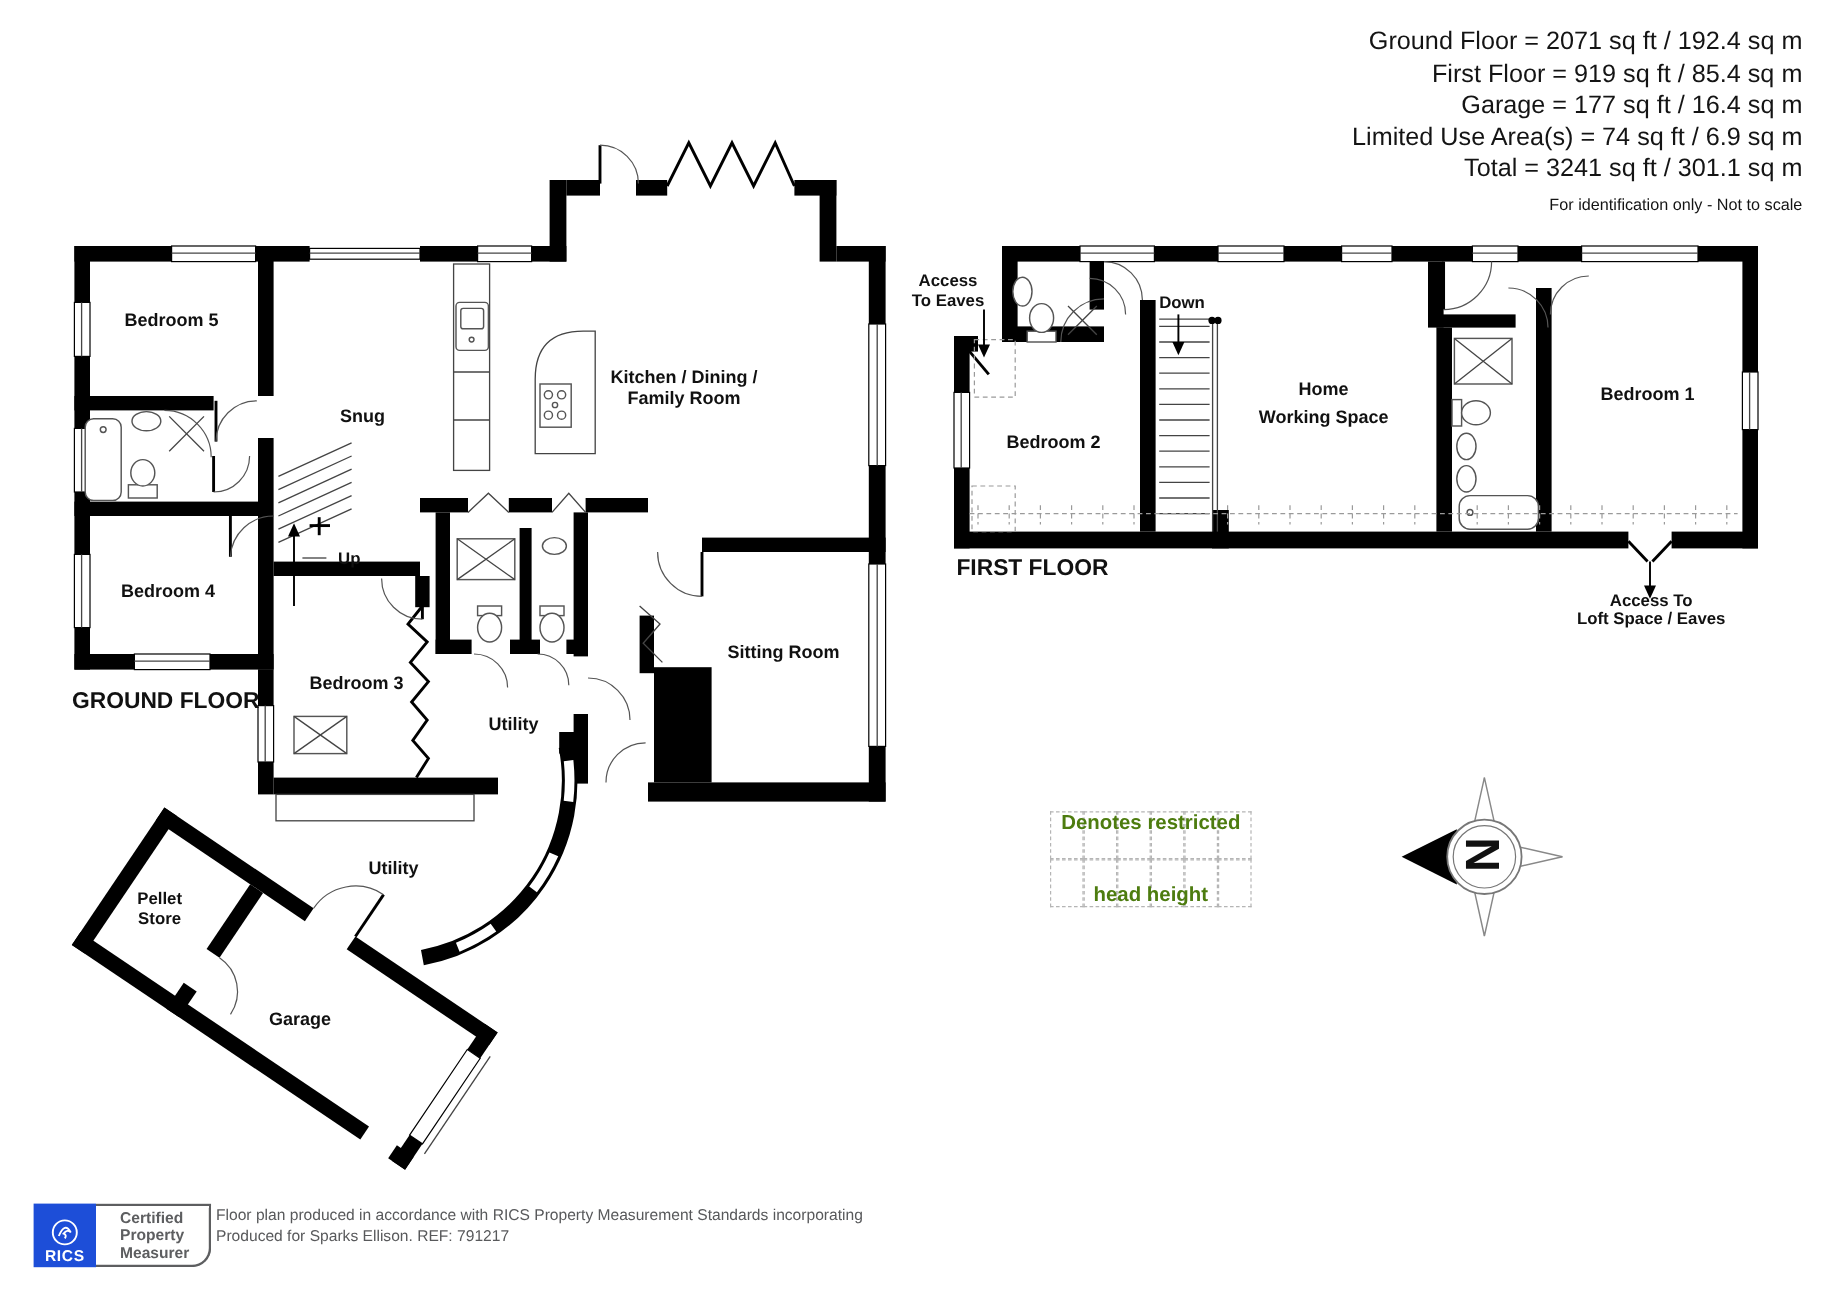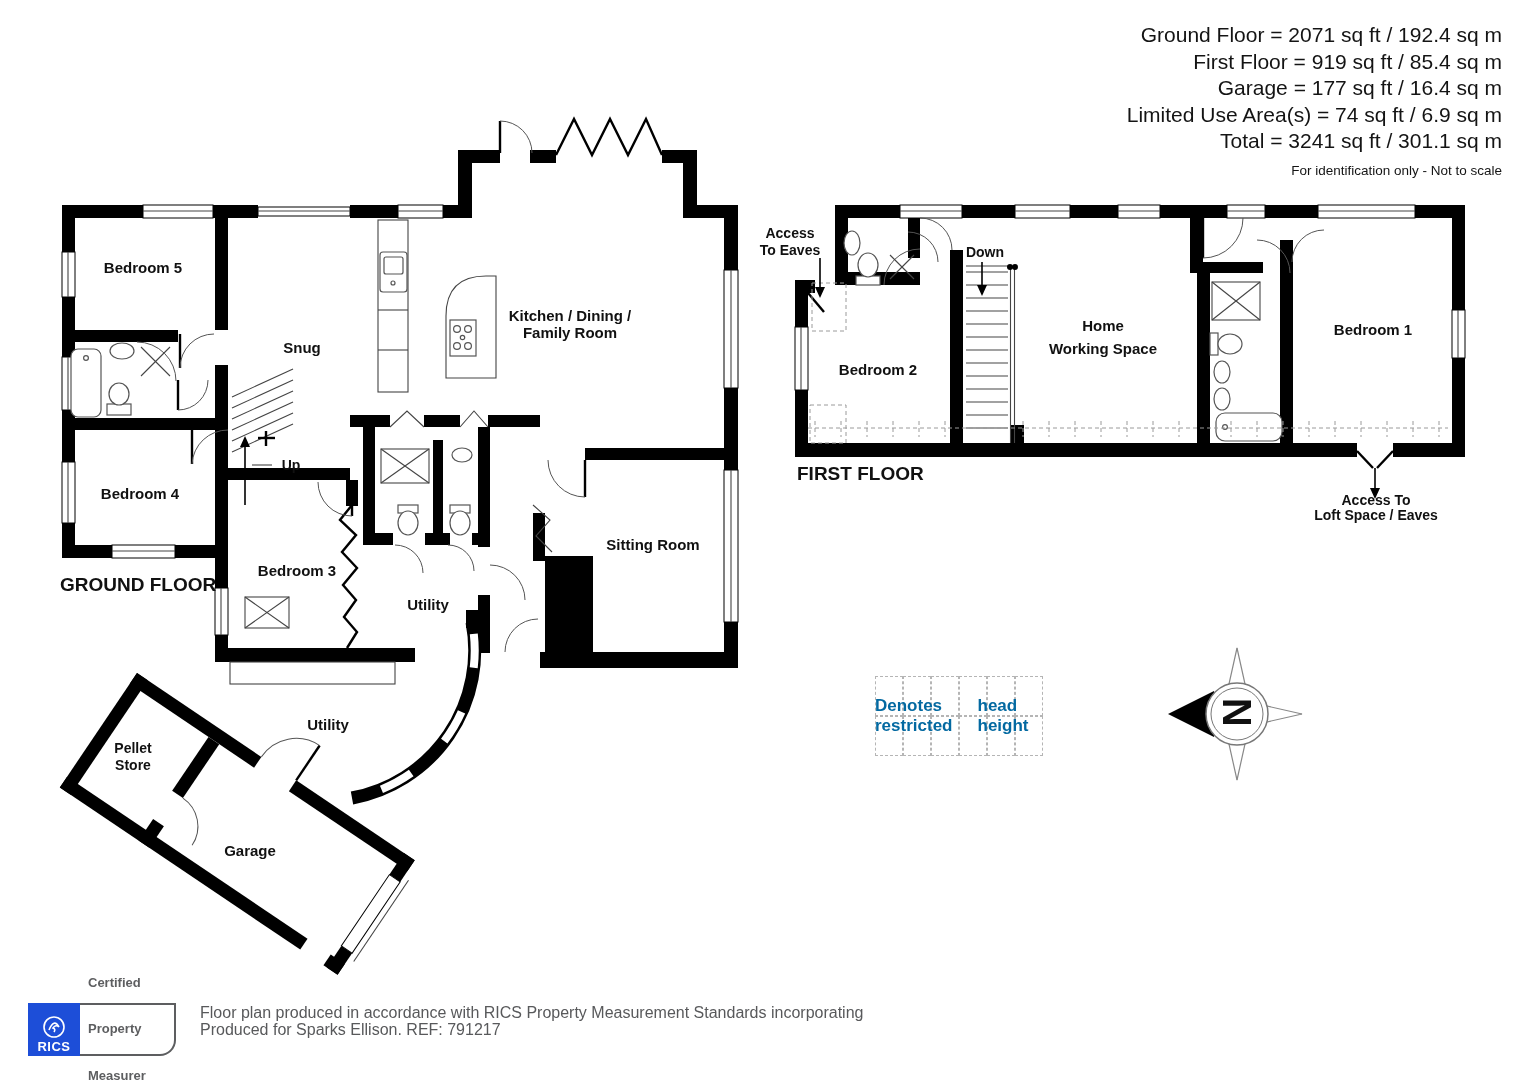--- a/index.html
+++ b/index.html
@@ -20,32 +20,32 @@
   .lbl.small{font-size:14px;}
   .title{position:absolute;transform:translateY(-50%);font-weight:bold;font-size:19px;color:#111;
          white-space:nowrap;}
   .hdr{position:absolute;right:26px;top:22px;text-align:right;font-size:21px;line-height:26.5px;
        color:#141414;}
   .hdr .sub{font-size:13.5px;margin-top:3px;color:#141414;}
   .legend{position:absolute;left:875px;top:676px;width:168px;height:80px;}
   .legend .grid{position:absolute;inset:0;display:grid;grid-template-columns:repeat(6,1fr);
        grid-template-rows:repeat(2,1fr);}
   .legend .grid div{border:1px dashed #b5b5b5;}
-  .legend .txt{position:absolute;inset:0;display:flex;flex-direction:row;align-items:center;
-       justify-content:space-between;font-weight:bold;font-size:17px;line-height:20px;color:#0369a1;}
+  .legend .txt{position:absolute;inset:0;display:flex;flex-direction:column;align-items:center;
+       justify-content:space-between;font-weight:bold;font-size:17px;line-height:20px;color:#4d7c0f;}
   .compass-n{position:absolute;left:1237px;top:714px;transform:translate(-50%,-54%) rotate(-90deg);
        font-weight:bold;font-size:40px;color:#111;}
   .footer{position:absolute;left:28px;top:1003px;display:flex;align-items:flex-start;}
   .rics-box{width:52px;height:53px;background:#1d4ed8;color:#fff;display:flex;flex-direction:column;
        align-items:center;justify-content:flex-end;padding-bottom:3px;box-sizing:border-box;}
   .rics-box .word{font-weight:bold;font-size:13px;letter-spacing:.5px;line-height:13px;}
   .cert-box{width:96px;height:53px;border:2px solid #5d5e60;border-left:none;box-sizing:border-box;
        border-radius:0 0 16px 0;display:flex;flex-direction:column;justify-content:center;
-       padding-left:8px;font-weight:bold;font-size:13px;line-height:14.5px;color:#5d5e60;gap:32px;}
-  .foot-text{margin-left:24px;font-size:16px;line-height:17px;color:#58595b;padding-top:1px;}
+       padding-left:20px;font-weight:bold;font-size:13px;line-height:14.5px;color:#5d5e60;}
+  .foot-text{margin-left:4px;font-size:13px;line-height:17px;color:#58595b;padding-top:1px;}
 </style>
 </head>
 <body>
 
 <div class="page">
 
 <svg class="plan" width="1528" height="1080" viewBox="0 0 1528 1080">
 
   <g>
 

